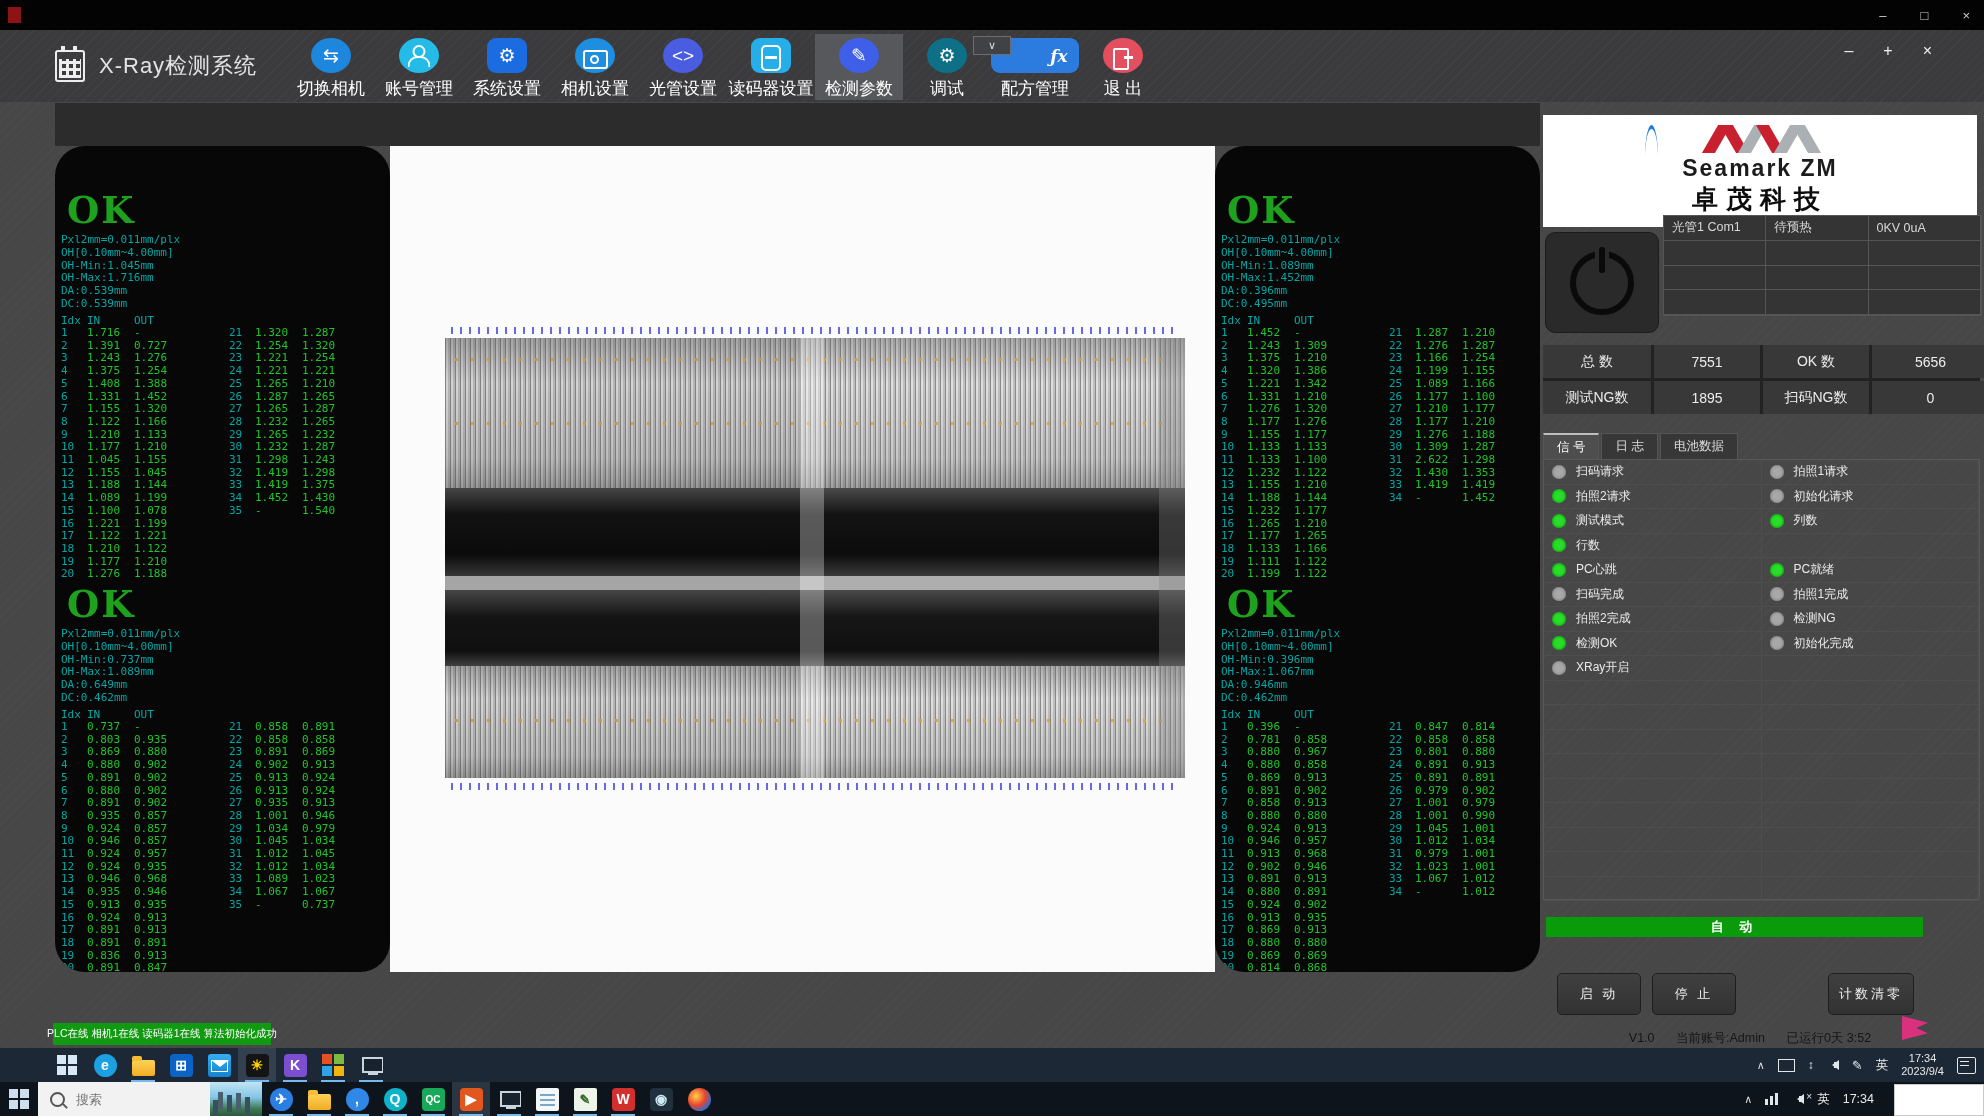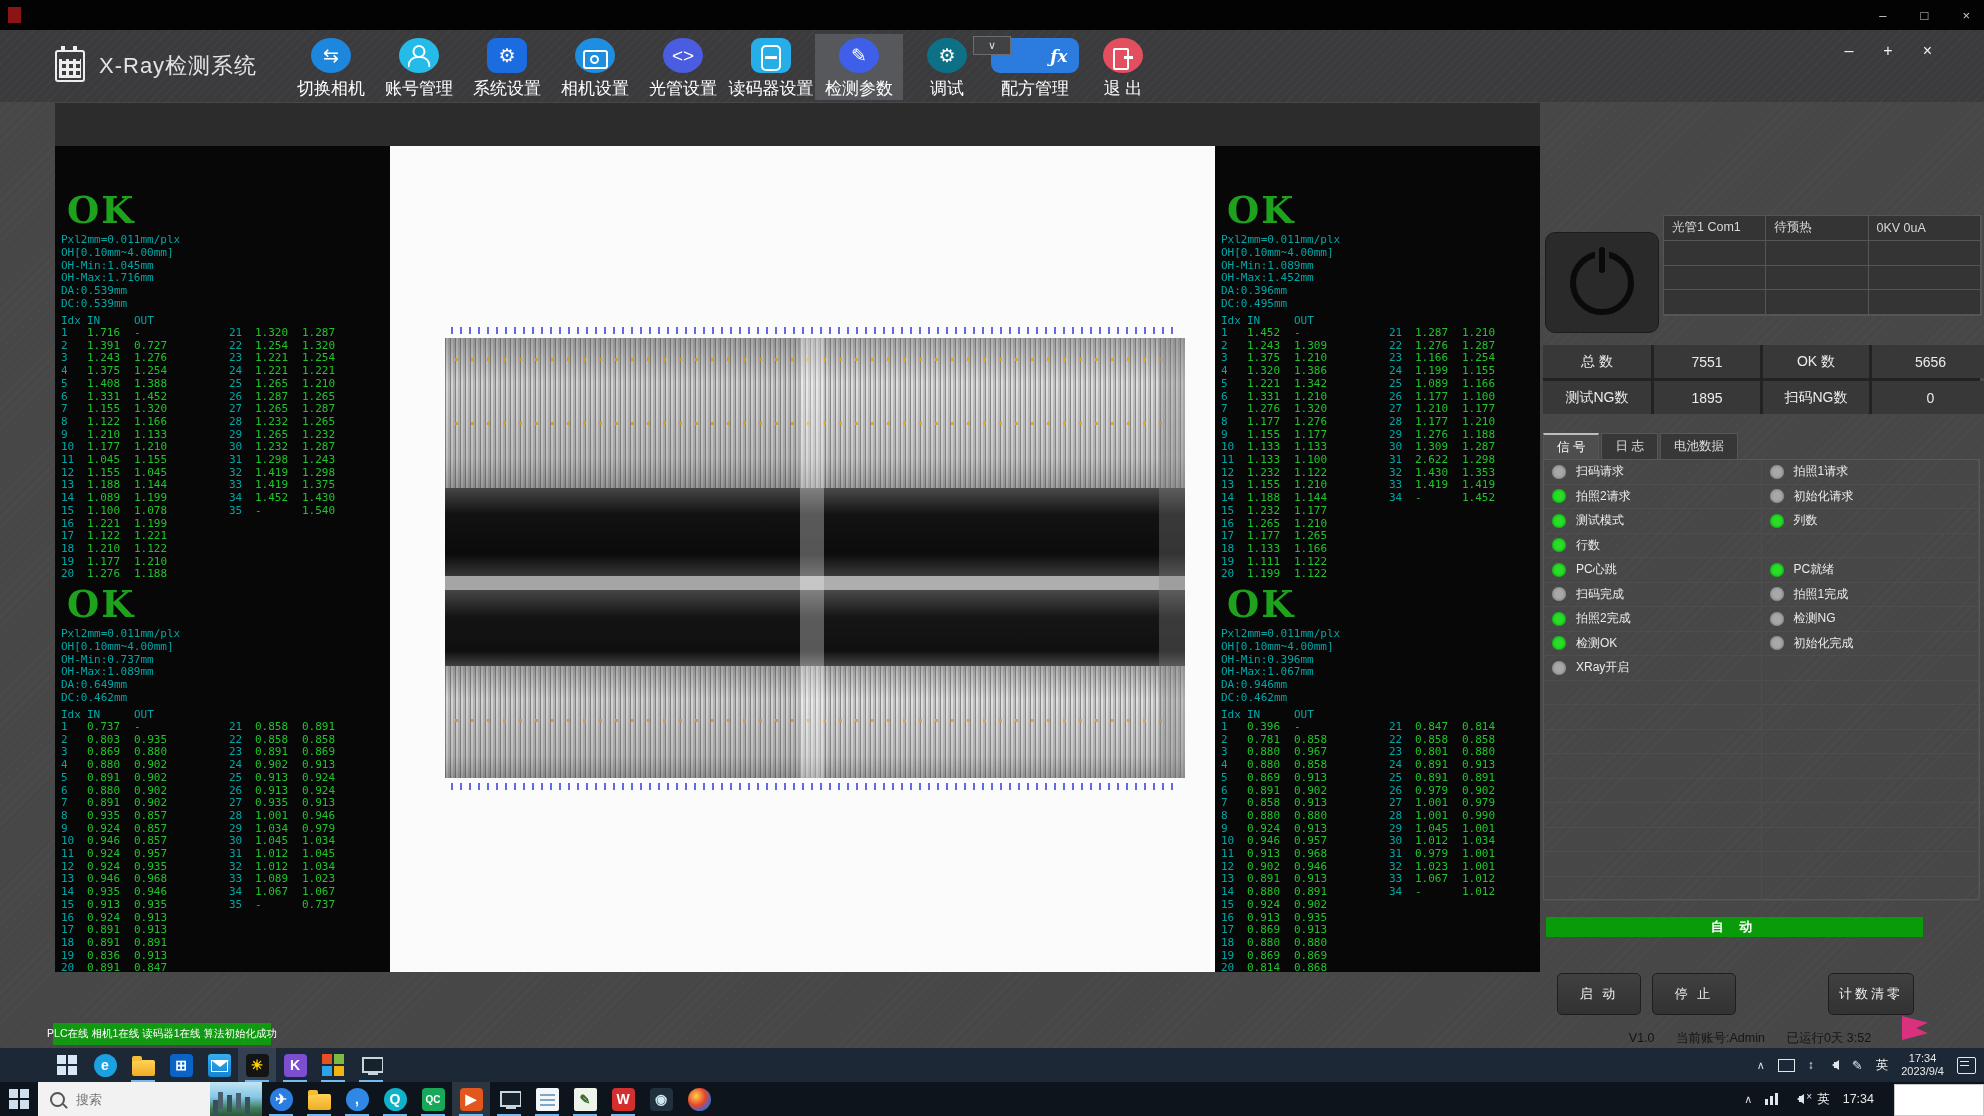--- a/index.html
+++ b/index.html
@@ -55,21 +55,21 @@
     border:1px solid #6d6d6d;color:#ddd;font-size:11px;display:flex;align-items:center;justify-content:center;cursor:pointer;}
   .app-controls{position:absolute;right:52px;top:12px;display:flex;gap:30px;color:#f0f0f0;font-size:16px;}
   .app-controls span{cursor:pointer;}
 
   
   .workspace{position:absolute;left:0;top:72px;width:1984px;height:946px;background:#474747;
     background-image:repeating-linear-gradient(135deg,rgba(255,255,255,.02) 0 1px,transparent 1px 7px);}
   .dark-strip{position:absolute;left:55px;top:1px;width:1485px;height:43px;background:#2c2c2c;}
 
   
-  .dpanel{position:absolute;top:44px;height:826px;background:#070707;overflow:hidden;}
+  .dpanel{position:absolute;top:44px;height:826px;background:#070707;overflow:hidden;border-radius:30px;}
   #panel-left{left:55px;width:335px;}
   #panel-right{left:1215px;width:325px;}
   .pblock{position:absolute;left:6px;width:320px;height:394px;}
   .pb1{top:42px;} .pb2{top:436px;}
   .ok-text{position:absolute;left:6px;top:0;font-family:"DejaVu Serif",serif;font-weight:bold;
     font-size:37px;color:#1ea21e;letter-spacing:2px;}
   .pmeta{position:absolute;left:0;top:46px;font-family:"DejaVu Sans Mono",monospace;font-size:11px;
     line-height:12.8px;color:#00a7a7;white-space:pre;}
   .phdr{position:absolute;left:0;top:126px;font-family:"DejaVu Sans Mono",monospace;font-size:11px;}
   .pcol{position:absolute;top:139px;font-family:"DejaVu Sans Mono",monospace;font-size:11px;line-height:12.7px;}
@@ -518,20 +518,33 @@
               <div class="prow"><span class="pidx">30</span><span class="pval">1.012</span><span class="pval">1.034</span></div>
               <div class="prow"><span class="pidx">31</span><span class="pval">0.979</span><span class="pval">1.001</span></div>
               <div class="prow"><span class="pidx">32</span><span class="pval">1.023</span><span class="pval">1.001</span></div>
               <div class="prow"><span class="pidx">33</span><span class="pval">1.067</span><span class="pval">1.012</span></div>
               <div class="prow"><span class="pidx">34</span><span class="pval">-</span><span class="pval">1.012</span></div>
             </div>
           </div>
       </div>
 
       <div id="sidebar">
+        <div class="logo-box">
+          <div class="lm">
+            <span class="r1"></span>
+              <span class="r2"></span>
+              <span class="g1"></span>
+            <span class="r3"></span>
+              <span class="g2"></span>
+              <span class="g3"></span>
+            <span class="swoosh"></span>
+          </div>
+          <div class="brand-en">Seamark ZM</div>
+          <div class="brand-cn">卓茂科技</div>
+        </div>
         <div class="power-box">
           <span class="power-glyph"></span>
         </div>
         <div class="tube-table" id="tube-table">
             <div class="tube-cell">光管1 Com1</div>
             <div class="tube-cell">待预热</div>
             <div class="tube-cell">0KV 0uA</div>
             <div class="tube-cell"></div>
             <div class="tube-cell"></div>
             <div class="tube-cell"></div>

